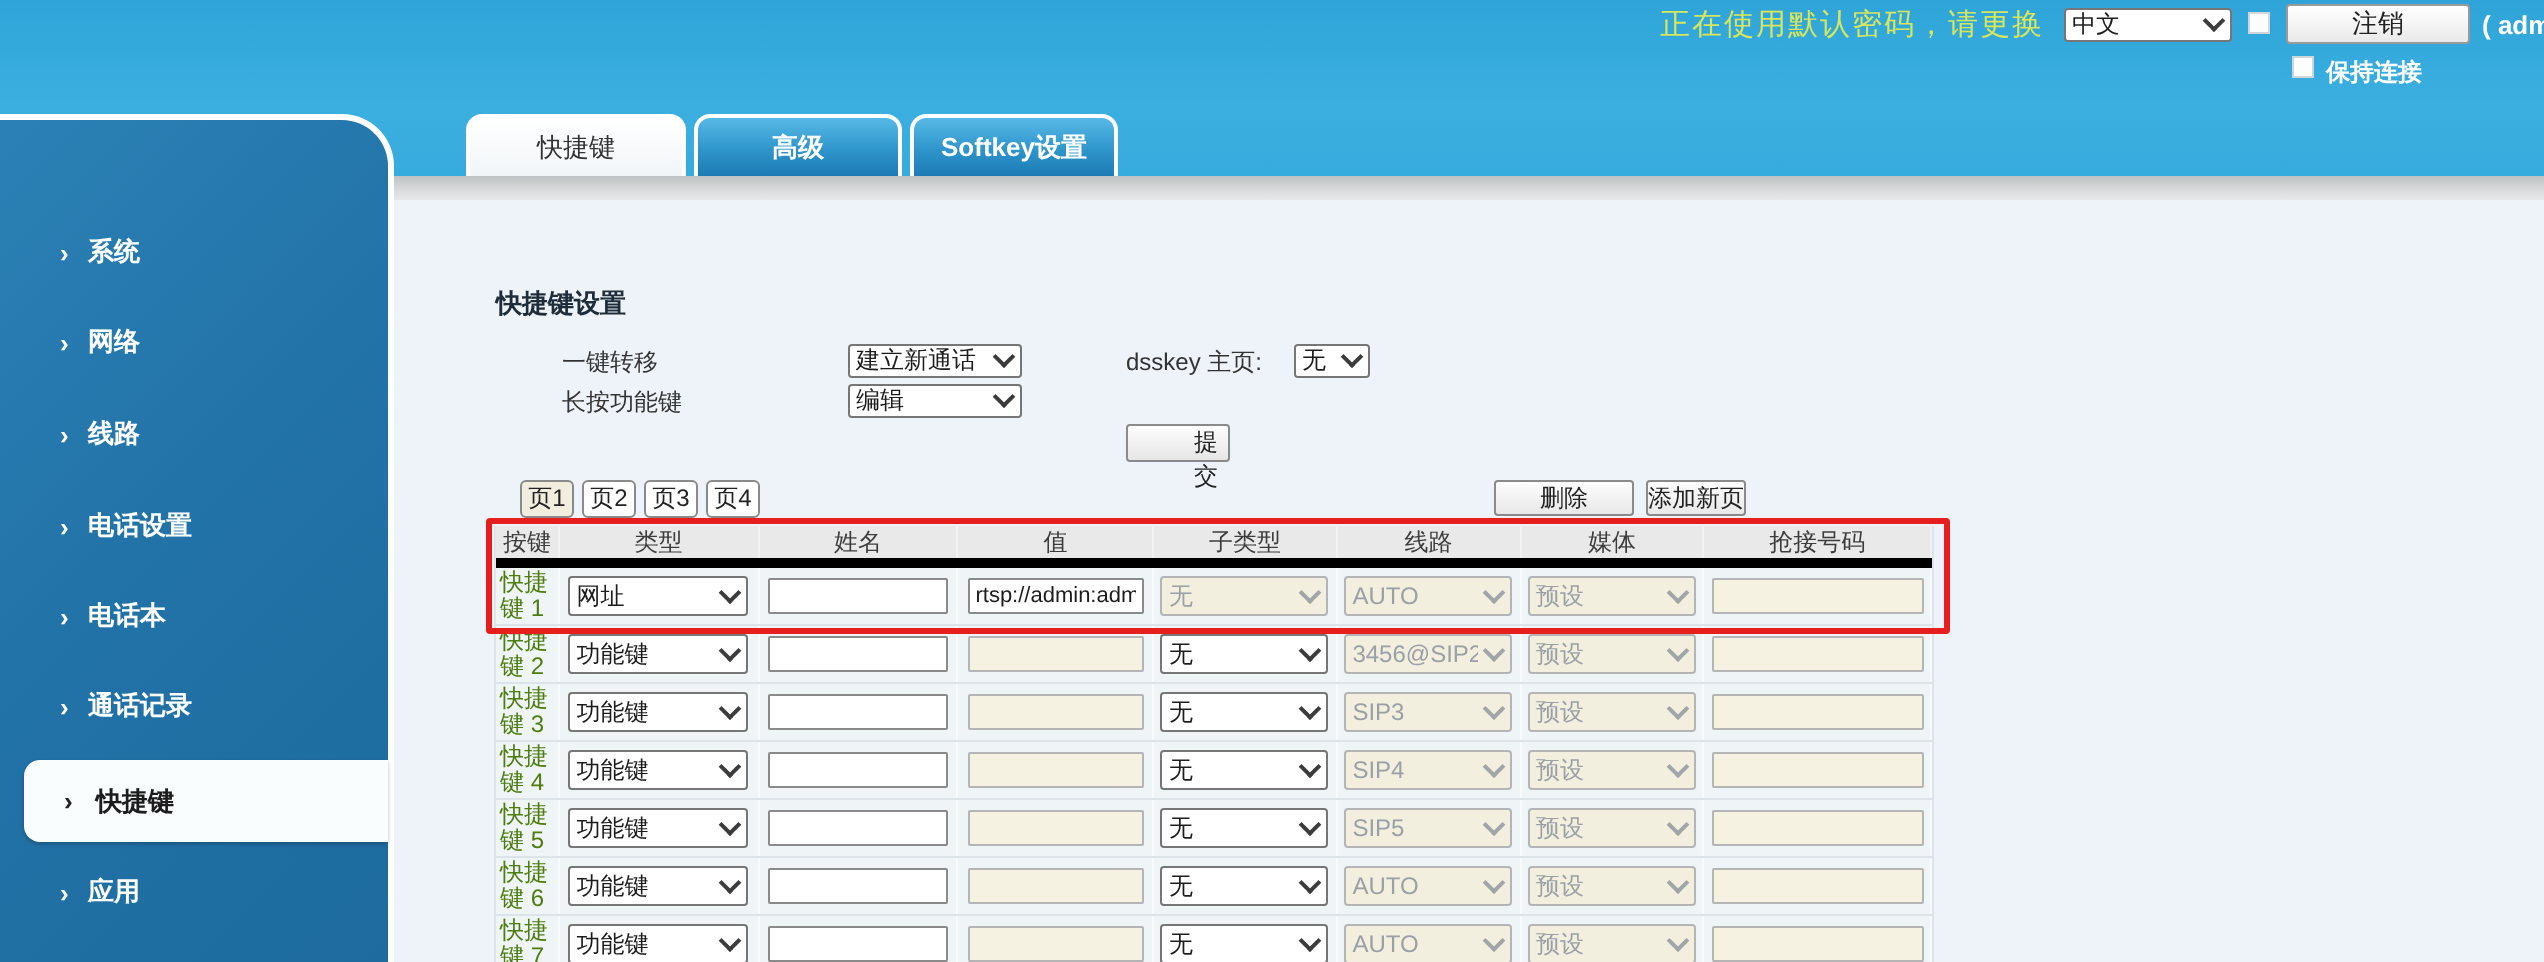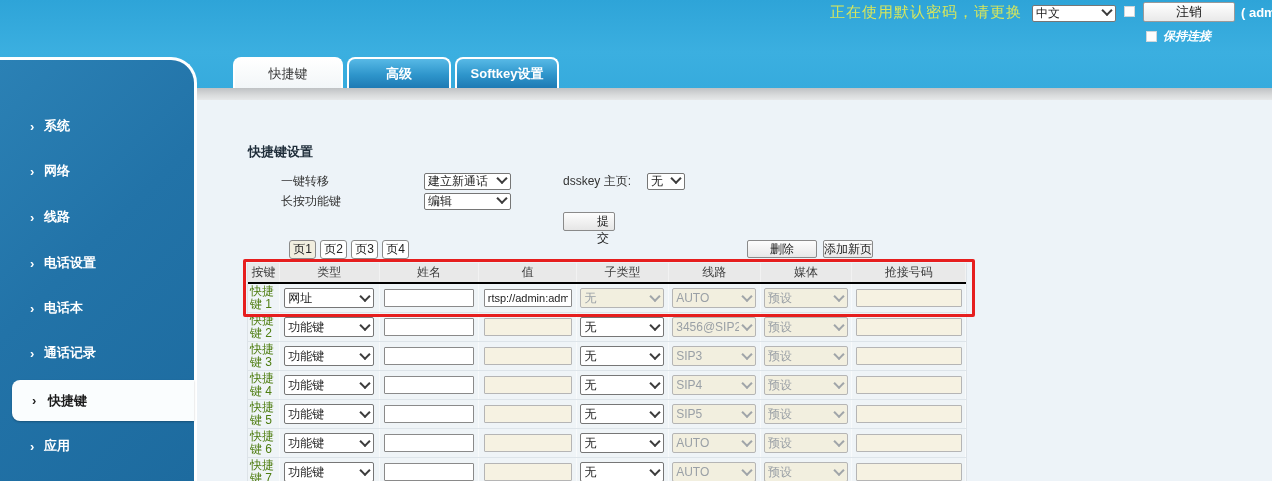--- a/index.html
+++ b/index.html
@@ -10,21 +10,21 @@
   .topbar { position:absolute; left:0; top:0; width:1272px; height:88px;
             background:linear-gradient(180deg,#2ea4d8 0%,#3bafe0 60%,#36abdd 100%); z-index:1; }
   .warning { position:absolute; left:830px; top:3px; font-size:15px; color:#d7e65c; letter-spacing:1px; }
   .lang { position:absolute; left:1032px; top:3px; }
   .mini-cb { position:absolute; width:11px; height:11px; background:#fdfdfd; border:1px solid #cfd6da; display:inline-block; }
   .cb-lang { left:1124px; top:6px; }
   .logout { position:absolute; left:1143px; top:2px; width:92px; height:20px;
             background:linear-gradient(#ffffff,#e9e9e9); border:1px solid #9a9a9a; border-radius:2px;
             font-size:13px; color:#222; cursor:pointer; }
   .user { position:absolute; left:1241px; top:5px; font-size:13px; font-weight:bold; color:#fff; white-space:nowrap; }
-  .keepalive { position:absolute; left:1146px; top:28px; display:flex; align-items:center; gap:6px;font-style:italic; }
+  .keepalive { position:absolute; left:1146px; top:28px; display:flex; gap:6px; }
   .keepalive .mini-cb { position:static; }
   .keepalive span.lbl { font-size:12px; font-weight:bold; color:#fff; }
 
   
   .tabs { position:absolute; left:233px; top:57px; height:31px; display:flex; gap:4px; z-index:2; }
   .tab { height:31px; border:2px solid #fff; border-bottom:none; border-radius:8px 8px 0 0;
          display:flex; align-items:center; justify-content:center;
          font-size:13px; font-weight:bold; color:#fff; cursor:pointer;
          background:linear-gradient(180deg,#57b9e6 0%,#2e95cb 55%,#1d7ab4 100%); }
   .tab.t0 { width:110px; }
@@ -66,33 +66,33 @@
   .formsel select.ctrl, .lang select.ctrl { height:17px; }
   .w87 { width:87px; } .w38 { width:38px; } .w84 { width:84px; }
   .pos-transfer { left:227px; top:71px; position:absolute; }
   .pos-longpress { left:227px; top:91px; position:absolute; }
   .pos-dsskey { left:450px; top:71px; position:absolute; }
   .submit { position:absolute; left:366px; top:112px; width:52px; height:19px;
             background:linear-gradient(#fdfdfd,#e6e6e6); border:1px solid #8a8a8a; border-radius:2px;
             font-size:12px; color:#222; cursor:pointer;padding-left:28px; }
 
   
-  .pagetabs { position:absolute; left:92px; top:140px; display:flex; gap:4px; }
+  .pagetabs { position:absolute; left:63px; top:140px; display:flex; gap:4px; }
   .pagetab { width:27px; height:19px; border:1px solid #8a8a8a; border-radius:3px; background:#fff;
              font-size:12px; color:#222; cursor:pointer; padding:0; }
   .pagetab.cur { background:#f1eedf; }
   .actbtn { position:absolute; top:140px; height:18px; background:linear-gradient(#fdfdfd,#e8e8e8);
             border:1px solid #8a8a8a; border-radius:2px; font-size:12px; color:#222; cursor:pointer; }
   .btn-del { left:550px; width:70px; }
   .btn-add { left:626px; width:50px; }
 
   
   .tbl { position:absolute; left:50px; top:163px; width:720px; border-left:1px solid #dde3e8; border-right:1px solid #dde3e8; }
   .trow { display:flex; height:29px; background:#eff4f7; border-bottom:1px solid #dde4e9; }
-  .trow.thead { height:21px; background:#e9e9e9; border-bottom:2px solid #000000; }
+  .trow.thead { height:21px; background:#e9e9e9; border-bottom:5px solid #000000; }
   .tcell { display:flex; align-items:center; justify-content:center; border-right:1px solid #f8fafb; overflow:hidden; }
   .thead .tcell { font-size:12px; color:#3c3c3c; border-right:1px solid #f2f2f2; }
   .c0 { width:32px; } .c1 { width:100px; } .c2 { width:100px; } .c3 { width:98px; }
   .c4 { width:92px; } .c5 { width:92px; } .c6 { width:92px; } .c7 { width:114px; }
   .keycell { font-size:12px; line-height:13px; color:#4d7c0f; padding:0 2px; justify-content:flex-start; }
   .c1 .selwrap { width:90px; } .c4 .selwrap,.c5 .selwrap,.c6 .selwrap { width:84px; }
   .inp { height:18px; border:1px solid #8a8a8a; border-radius:1px; background:#fff;
          font-size:11px; color:#1c1c1c; padding:0 3px;
          font-family:"Liberation Sans","DejaVu Sans",sans-serif; }
   .inp:disabled { background:#f6f2e2; border-color:#b5b5b5; color:#9aa0a6; opacity:1; }

